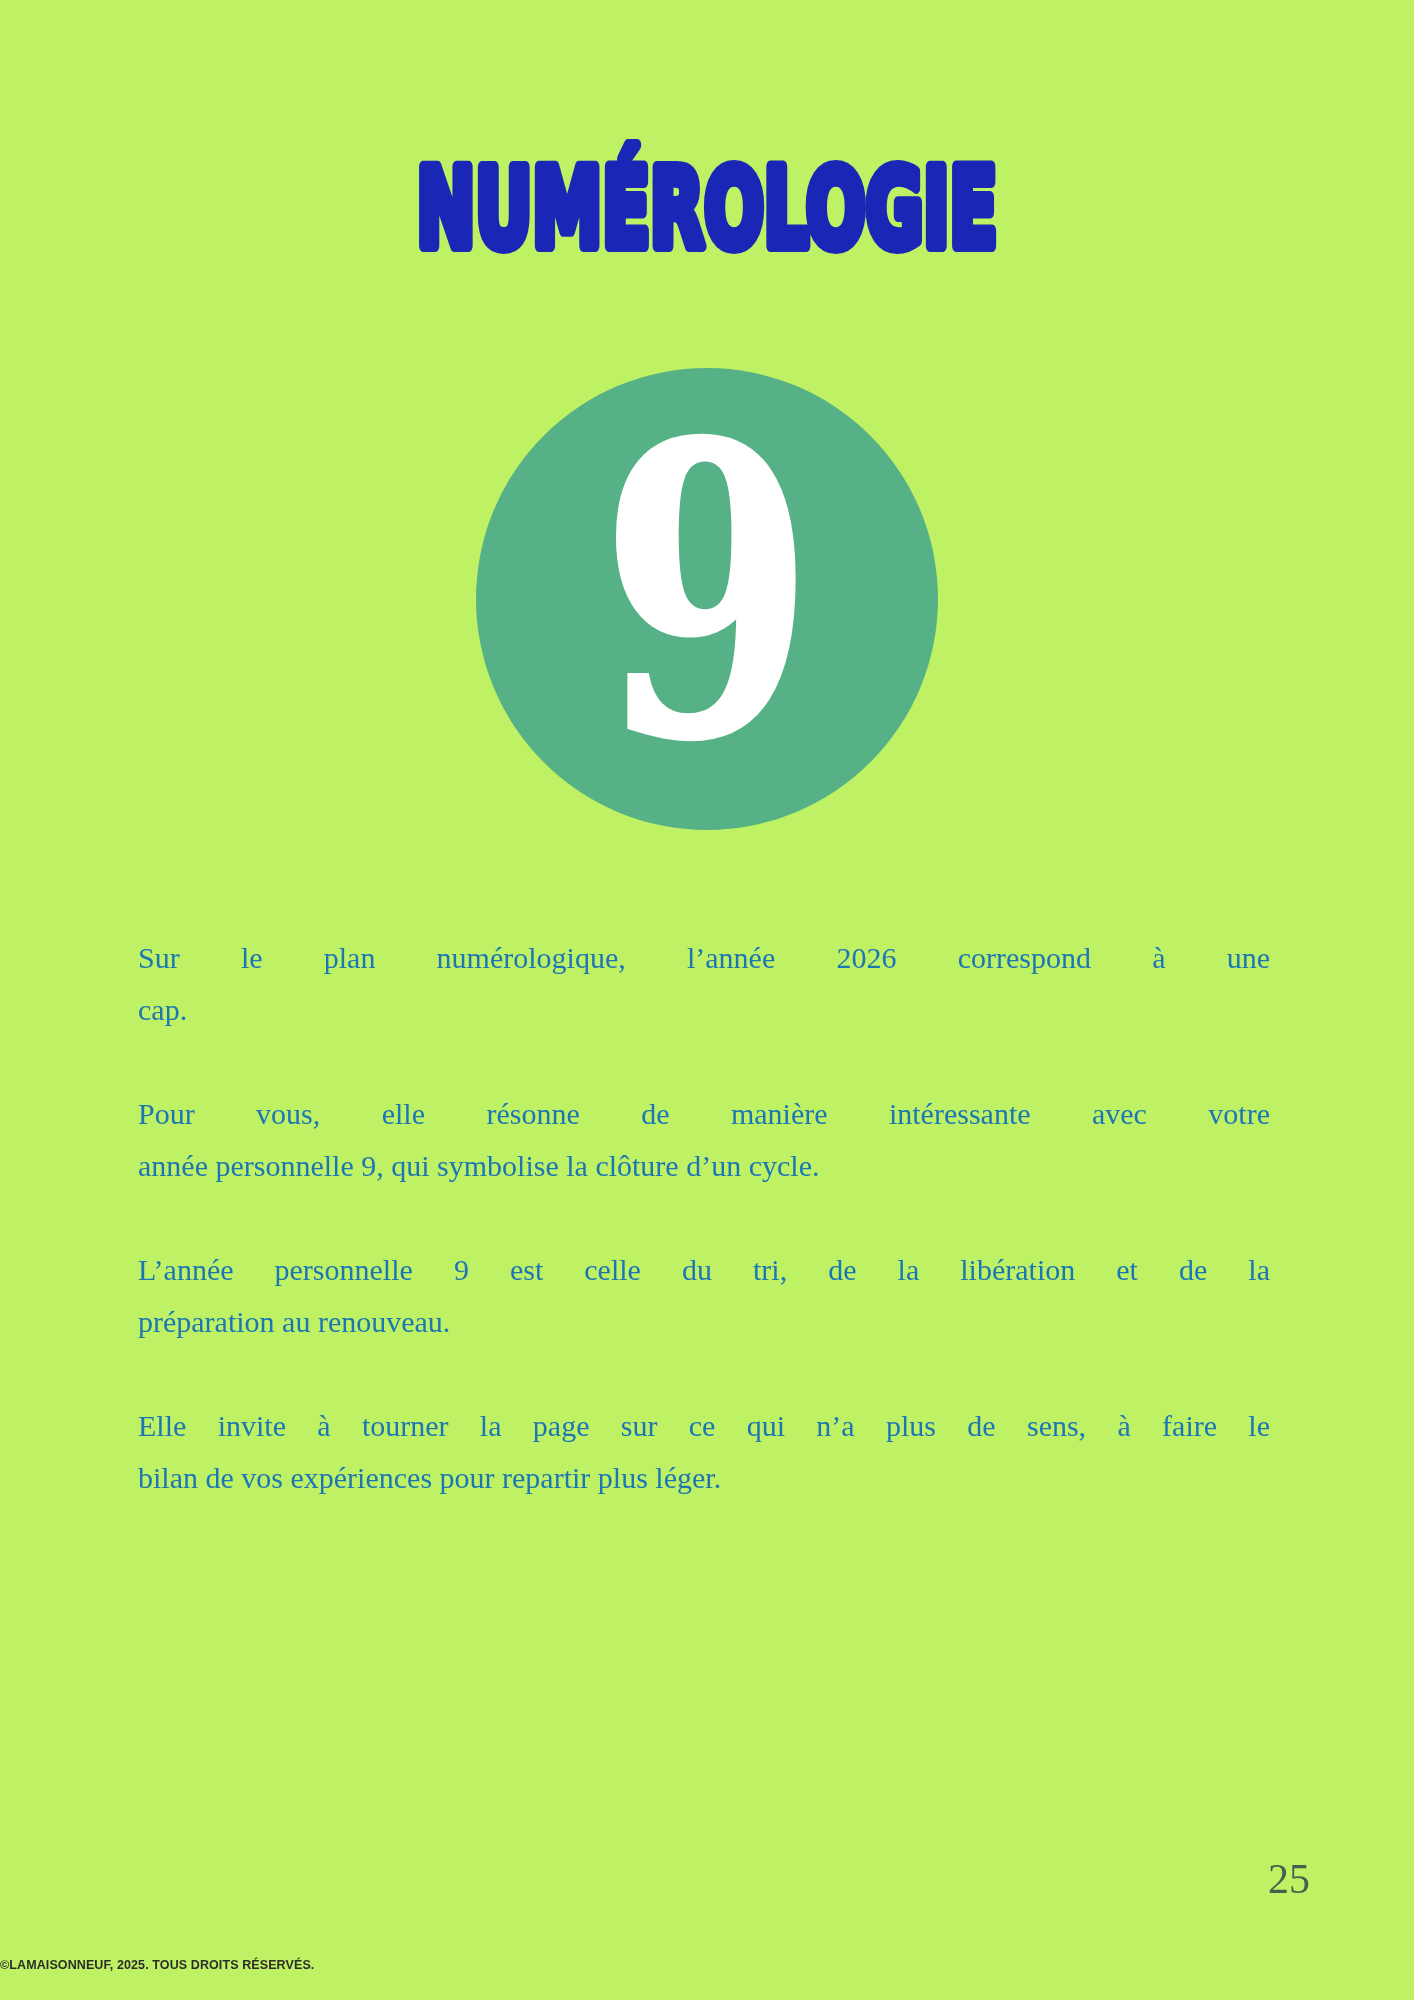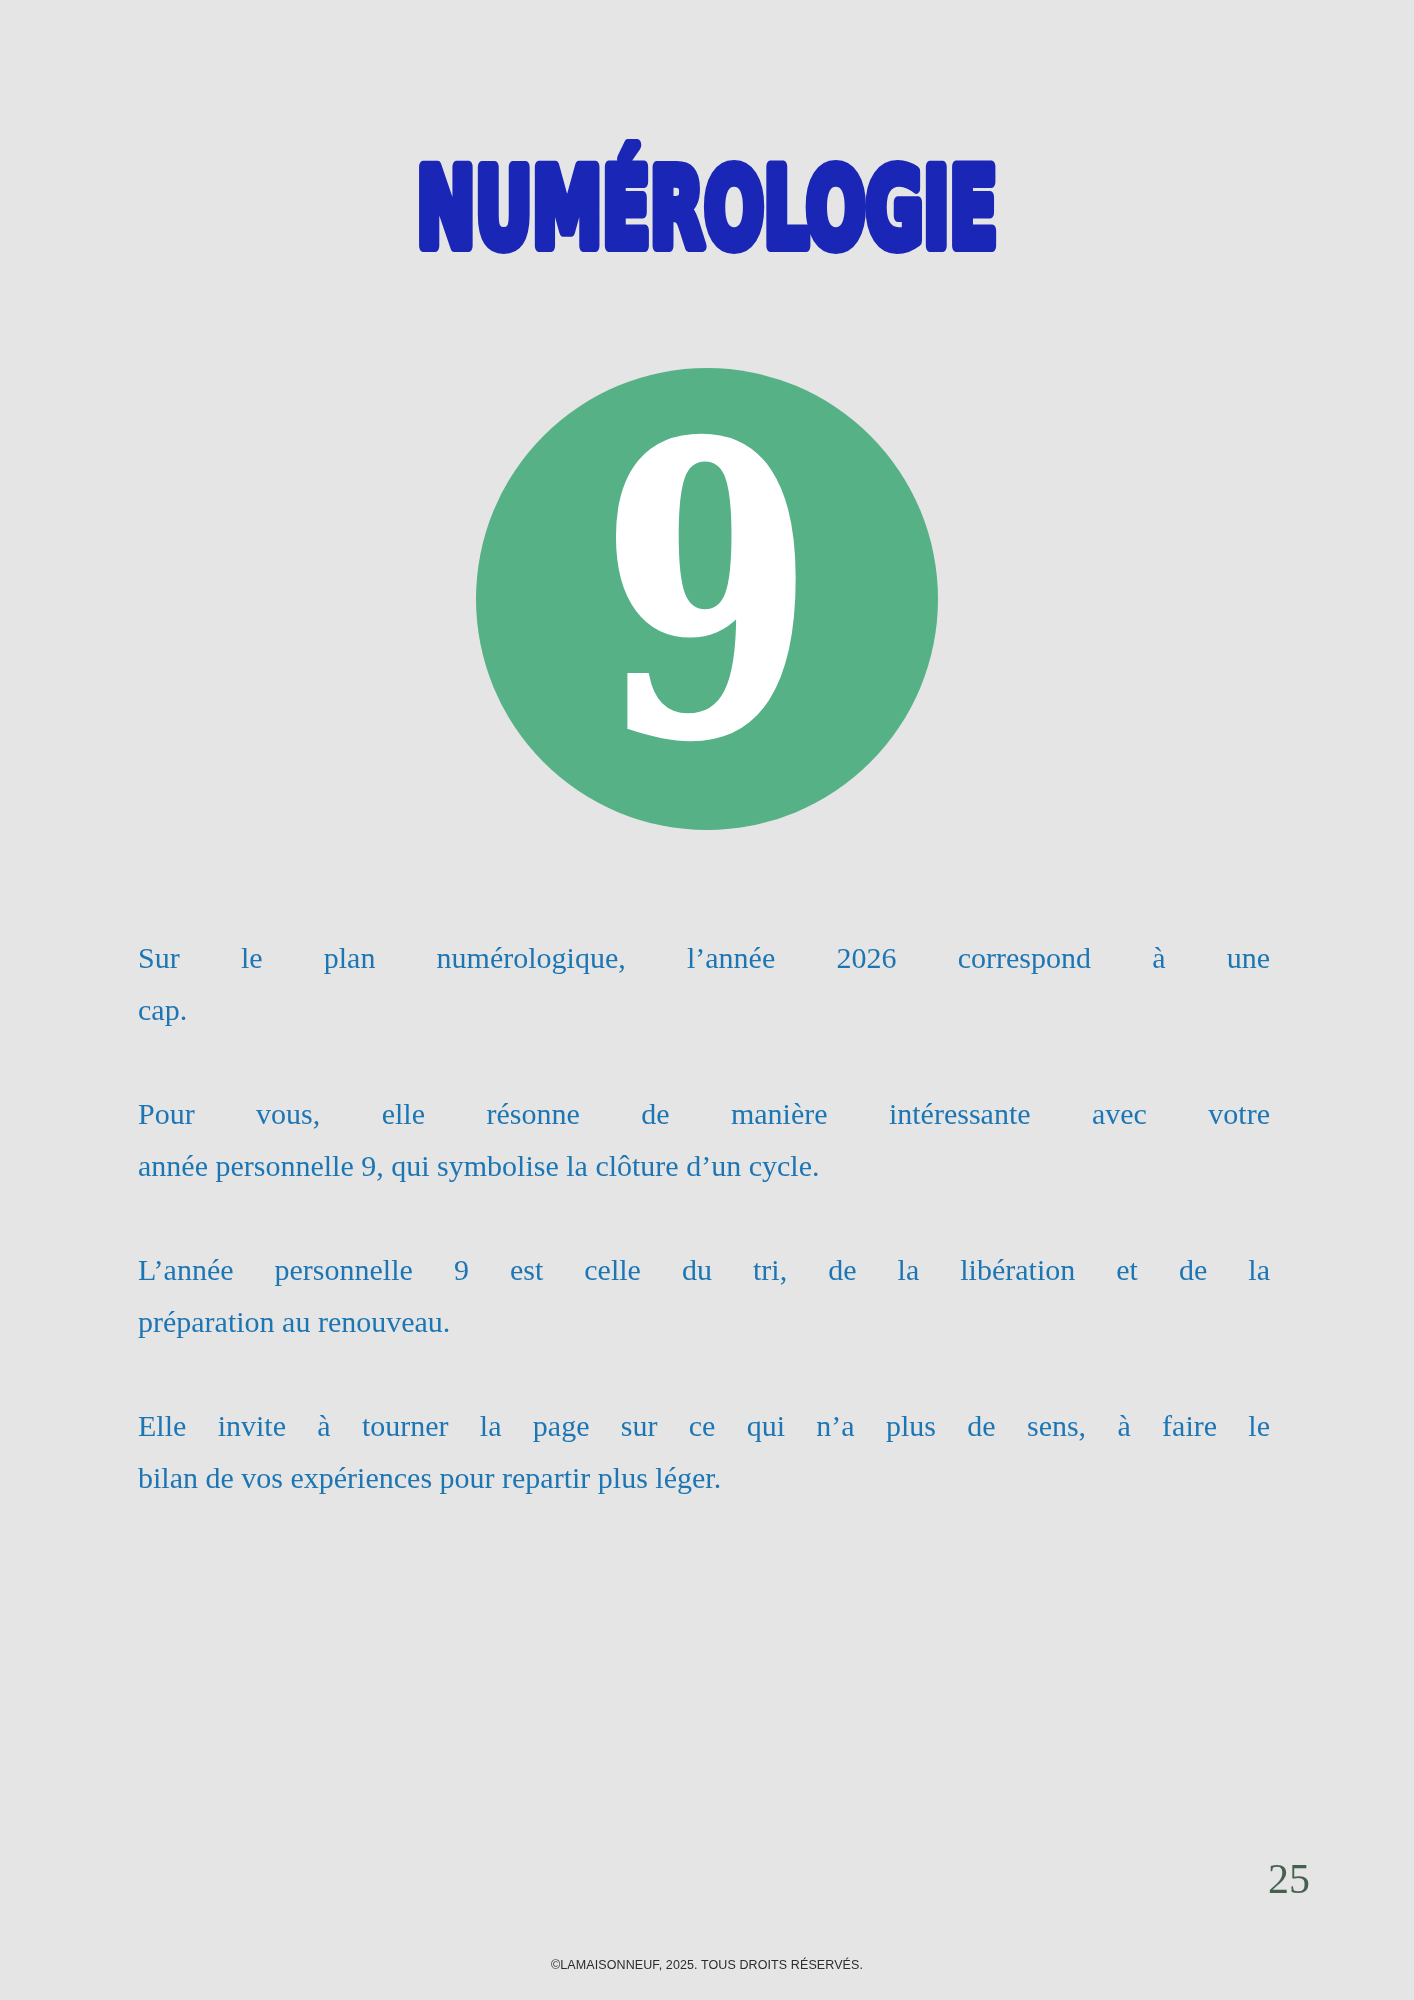--- a/index.html
+++ b/index.html
@@ -1,19 +1,19 @@
 <!DOCTYPE html>
 <html><head>
 <meta charset="utf-8">
 <style>
   html,body{margin:0;padding:0;}
   .page{
     position:relative;
     width:1414px;height:2000px;
-    background:#e5e5e5;
+    background:#bef264;
     overflow:hidden;
     font-family:"Liberation Serif",serif;
   }
   .title-svg{position:absolute;left:0;top:0;}
   .circle{
     position:absolute;
     left:476px;top:368px;
     width:462px;height:462px;
     border-radius:50%;
     background:#56b286;
@@ -47,25 +47,26 @@
   .page-number{
     position:absolute;
     left:1268px;top:1858px;
     font-family:Liberation Serif, serif;
     font-size:42px;line-height:1;
     color:#45604e;
   }
   .footer{
     position:absolute;
     left:0;top:1958px;width:1414px;
-    text-align:center;
+    text-align:left;
     font-family:"Liberation Sans",sans-serif;
     font-size:12.5px;
     letter-spacing:.1px;
     color:#2e2c29;
+    font-weight:bold;
   }
 </style>
 </head>
 <body>
 
 <div class="page">
 
   <svg class="title-svg" width="1414" height="300" viewBox="0 0 1414 300">
     <text transform="translate(707,246) scale(0.65 1)" text-anchor="middle" font-size="108" font-weight="bold" style="font-family:'DejaVu Sans',sans-serif" fill="#1a26b5" stroke="#1a26b5" stroke-width="10" stroke-linejoin="round" paint-order="stroke" vector-effect="non-scaling-stroke">NUMÉROLOGIE</text>
   </svg>

